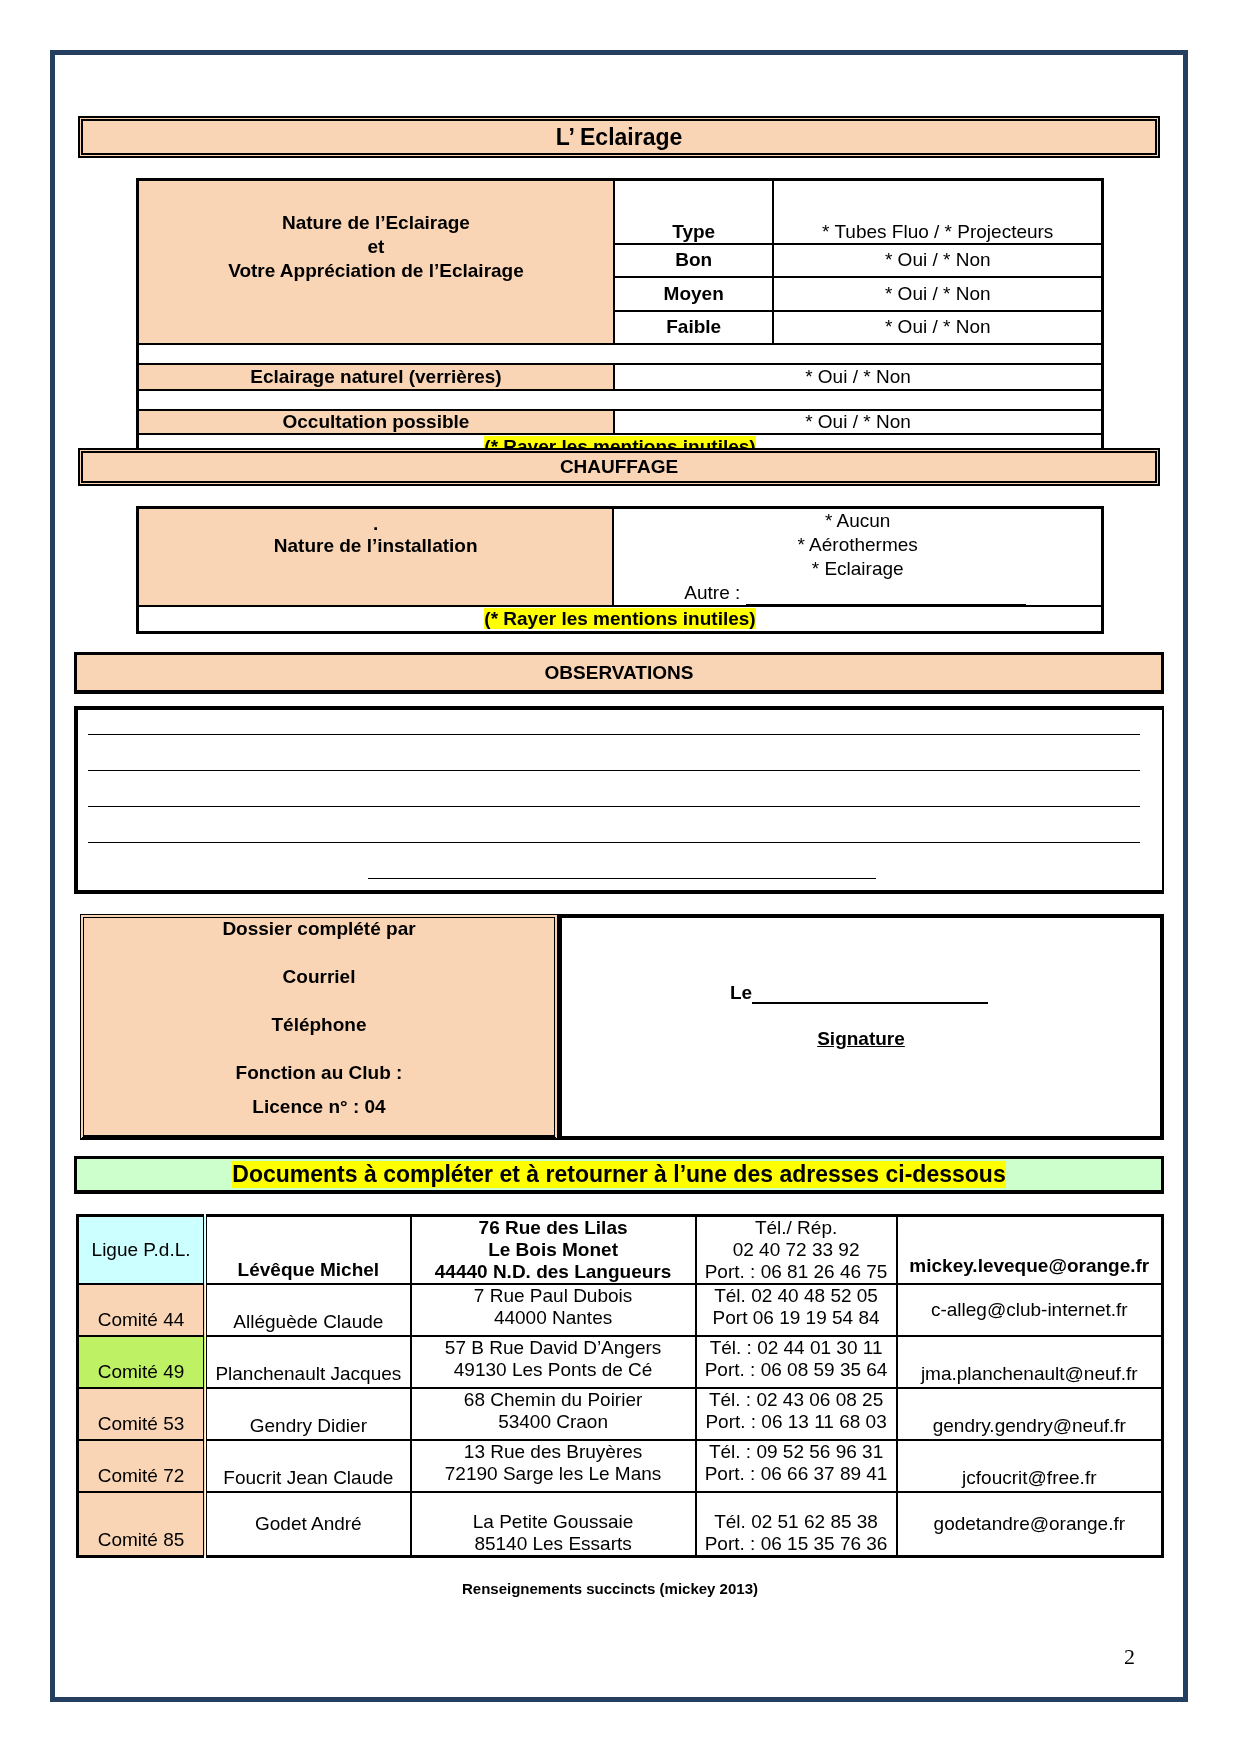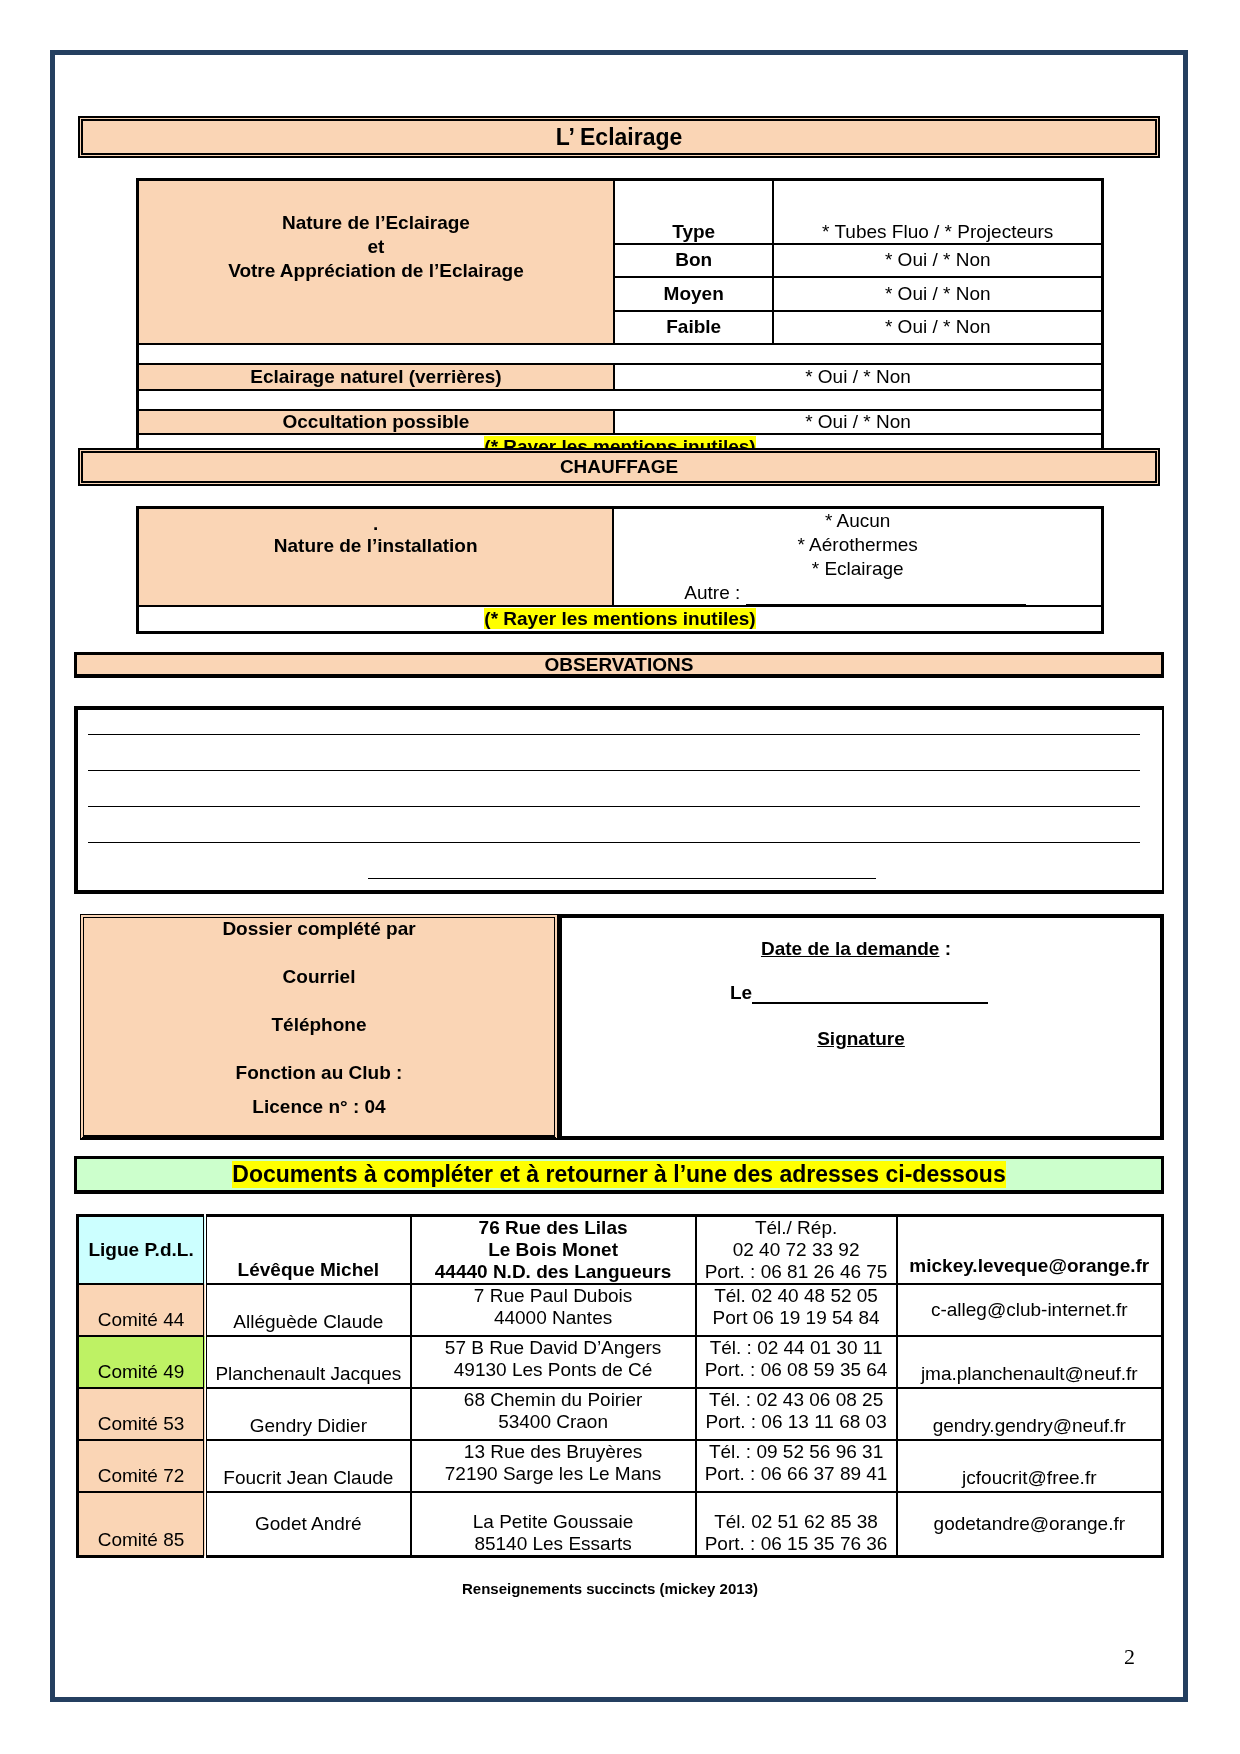--- a/index.html
+++ b/index.html
@@ -98,21 +98,21 @@
         <span style="display:inline-block;width:280px;border-bottom:1px solid #000;vertical-align:bottom;height:18px;"></span>
       </div>
     </td>
   </tr>
   <tr style="height:26px">
     <td colspan="2"><span class="hl">(* Rayer les mentions inutiles)</span></td>
   </tr>
 </tbody>
   </table>
 
-<div class="abs peach band-title band-sm" style="left:74px;top:652px;width:1090px;height:26px;border:3px solid #000;border-bottom-width:4px;">
+<div class="abs peach band-title band-sm" style="left:74px;top:652px;width:1090px;height:42px;border:3px solid #000;border-bottom-width:4px;">
   <span>OBSERVATIONS</span>
 </div>
 
 <div class="abs" style="left:74px;top:706px;width:1090px;height:188px;border:4px solid #000;border-right-width:2px;">
   <div class="line" style="left:10px;top:24px;width:1052px;"></div>
   <div class="line" style="left:10px;top:60px;width:1052px;"></div>
   <div class="line" style="left:10px;top:96px;width:1052px;"></div>
   <div class="line" style="left:10px;top:132px;width:1052px;"></div>
   <div class="line" style="left:290px;top:168px;width:508px;"></div>
 </div>
@@ -120,23 +120,20 @@
 <div class="abs peach" style="left:80px;top:914px;width:478px;height:226px;border:4px double #000;border-bottom:5px solid #000;">
   <div style="text-align:center;font-weight:bold;font-size:19px;line-height:48px;padding-top:0;">
     <div style="line-height:22px;margin-top:0;">Dossier complété par</div>
     <div style="line-height:22px;margin-top:26px;">Courriel</div>
     <div style="line-height:22px;margin-top:26px;">Téléphone</div>
     <div style="line-height:22px;margin-top:26px;">Fonction au Club :</div>
     <div style="line-height:22px;margin-top:12px;">Licence n° : 04</div>
   </div>
 </div>
 <div class="abs" style="left:558px;top:914px;width:606px;height:226px;border:4px solid #000;">
-  <div style="position:absolute;left:0;right:0;top:20px;text-align:center;font-weight:bold;font-size:19px;">
-    <span style="text-decoration:underline;margin-left:-10px;">Date de la demande</span><span> :</span>
-  </div>
   <div style="position:absolute;left:168px;top:64px;font-weight:bold;font-size:19px;">
     <span>Le</span><span style="display:inline-block;width:236px;border-bottom:2px solid #000;height:18px;vertical-align:bottom;"></span>
   </div>
   <div style="position:absolute;left:0;right:0;top:110px;text-align:center;font-weight:bold;font-size:19px;text-decoration:underline;">Signature</div>
   <div style="position:absolute;left:30px;right:30px;top:140px;bottom:10px;"></div>
 </div>
 
 <div class="abs band-title" style="left:74px;top:1156px;width:1090px;height:38px;background:#ccffcc;border:3px solid #000;border-bottom-width:4px;font-size:23px;">
   <span class="hl" style="font-weight:bold;">Documents à compléter et à retourner à l’une des adresses ci-dessous</span>
 </div>
@@ -144,21 +141,21 @@
 <table class="tbl" id="addr-table" style="left:76px;top:1214px;width:1088px;">
   <colgroup>
       <col style="width:128px">
       <col style="width:206px">
       <col style="width:286px">
       <col style="width:202px">
       <col style="width:266px">
     </colgroup>
   <tbody id="addr-body">
       <tr style="height: 66px;">
-        <td style="background:#ccffff;font-weight:bold;border-right:4px double #000;"><span>Ligue P.d.L.</span></td>
+        <td style="background:#ccffff;font-weight:normal;border-right:4px double #000;"><span>Ligue P.d.L.</span></td>
         <td style="font-weight:bold;vertical-align:bottom;padding-bottom:2px;"><span>Lévêque Michel</span></td>
         <td style="font-weight:bold;vertical-align:top;">
           <div>76 Rue des Lilas</div>
           <div>Le Bois Monet</div>
           <div>44440 N.D. des Langueurs</div>
         </td>
         <td style="vertical-align:top;">
           <div>Tél./ Rép.</div>
           <div>02 40 72 33 92</div>
           <div>Port. : 06 81 26 46 75</div>

